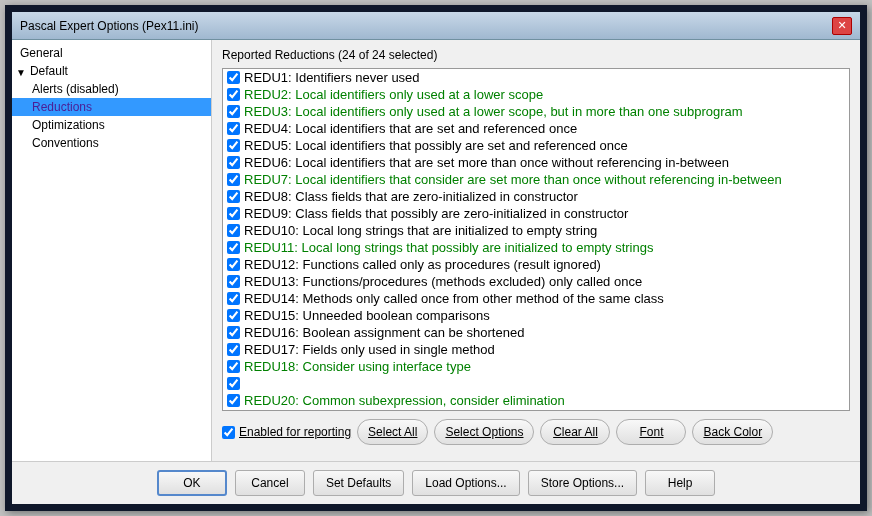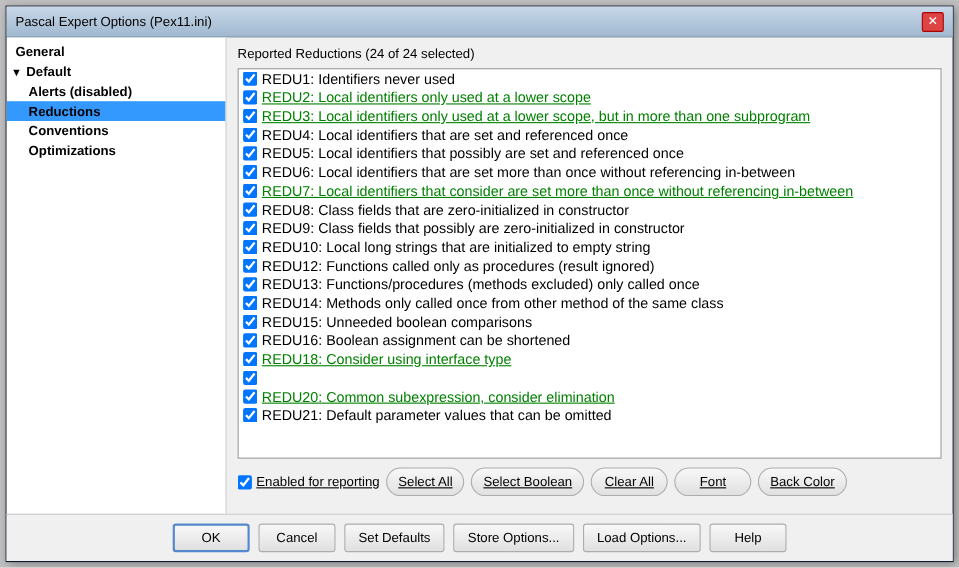--- a/index.html
+++ b/index.html
@@ -11,21 +11,21 @@
       align-items: center;
       justify-content: center;
       width: 872px;
       height: 516px;
       overflow: hidden;
     }
     .window {
       width: 862px;
       height: 506px;
       background: #f0f0f0;
-      border: 1px solid #0f172a;
+      border: 7px solid #0f172a;
       box-shadow: 2px 2px 8px rgba(0,0,0,0.4);
       display: flex;
       flex-direction: column;
     }
     .title-bar {
       background: linear-gradient(to bottom, #c8d8e8, #a0b8d0);
       height: 28px;
       display: flex;
       align-items: center;
       justify-content: space-between;
@@ -62,23 +62,22 @@
       border-right: 1px solid #ccc;
       padding: 4px 0;
       overflow-y: auto;
     }
     .tree-item {
       padding: 2px 1px;
       cursor: pointer;
       white-space: nowrap;
       display: flex;
       align-items: flex-end;
-      font-weight: bold;
-    }
-    .tree-item.selected { background: #3399ff; color: #000000; }
+    }
+    .tree-item.selected { background: #3399ff; color: #4c1d95; }
     .tree-indent-0 { padding-left: 4px; }
     .tree-indent-1 { padding-left: 16px; }
     .tree-icon { margin-right: 4px; font-size: 10px; }
     .main-panel {
       flex: 1;
       padding: 8px 10px;
       display: flex;
       flex-direction: column;
       overflow: hidden;
     }
@@ -103,21 +102,21 @@
     }
     .list-item input[type=checkbox] {
       margin-right: 4px;
       width: 13px;
       height: 13px;
     }
     .list-item-text {
       font-size: 13px;
       white-space: nowrap;
     }
-    .item-green { color: #008000; text-decoration: underline; }
+    .item-green { color: #008000; }
     .item-black { color: #000000; }
     .bottom-row1 {
       display: flex;
       align-items: center;
       margin-bottom: 8px;
       gap: 6px;
       text-decoration: underline;
     }
     .bottom-row1 label {
       display: flex;
@@ -183,25 +182,25 @@
         <div class="tree-item tree-indent-1">
           <span style="margin-right: 4px;"></span>
           <span>Alerts (disabled)</span>
         </div>
         <div class="tree-item tree-indent-1 selected">
           <span style="margin-right: 4px;"></span>
           <span>Reductions</span>
         </div>
         <div class="tree-item tree-indent-1">
           <span style="margin-right: 4px;"></span>
+          <span>Optimizations</span>
+        </div>
+        <div class="tree-item tree-indent-1">
+          <span style="margin-right: 4px;"></span>
           <span>Conventions</span>
-        </div>
-        <div class="tree-item tree-indent-1">
-          <span style="margin-right: 4px;"></span>
-          <span>Optimizations</span>
         </div>
       </div>
 
     <div class="main-panel">
       <div class="panel-title">Reported Reductions (24 of 24 selected)</div>
 
       <div class="list-container">
       <div class="list-item">
             <input type="checkbox" checked="" style="">
             <span class="list-item-text item-black">REDU1: Identifiers never used</span>
@@ -237,37 +236,45 @@
           <div class="list-item">
             <input type="checkbox" checked="" style="">
             <span class="list-item-text item-black">REDU9: Class fields that possibly are zero-initialized in constructor</span>
           </div>
           <div class="list-item">
             <input type="checkbox" checked="" style="">
             <span class="list-item-text item-black">REDU10: Local long strings that are initialized to empty string</span>
           </div>
           <div class="list-item">
             <input type="checkbox" checked="" style="">
+            <span class="list-item-text item-green">REDU11: Local long strings that possibly are initialized to empty strings</span>
+          </div>
+          <div class="list-item">
+            <input type="checkbox" checked="" style="">
             <span class="list-item-text item-black">REDU12: Functions called only as procedures (result ignored)</span>
           </div>
           <div class="list-item">
             <input type="checkbox" checked="" style="">
             <span class="list-item-text item-black">REDU13: Functions/procedures (methods excluded) only called once</span>
           </div>
           <div class="list-item">
             <input type="checkbox" checked="" style="">
             <span class="list-item-text item-black">REDU14: Methods only called once from other method of the same class</span>
           </div>
           <div class="list-item">
             <input type="checkbox" checked="" style="">
             <span class="list-item-text item-black">REDU15: Unneeded boolean comparisons</span>
           </div>
           <div class="list-item">
             <input type="checkbox" checked="" style="">
             <span class="list-item-text item-black">REDU16: Boolean assignment can be shortened</span>
+          </div>
+          <div class="list-item">
+            <input type="checkbox" checked="" style="">
+            <span class="list-item-text item-black">REDU17: Fields only used in single method</span>
           </div>
           <div class="list-item">
             <input type="checkbox" checked="" style="">
             <span class="list-item-text item-green">REDU18: Consider using interface type</span>
           </div>
           <div class="list-item">
             <input type="checkbox" checked="" style="">
           </div>
           <div class="list-item">
             <input type="checkbox" checked="" style="">
@@ -278,29 +285,29 @@
             <span class="list-item-text item-black">REDU21: Default parameter values that can be omitted</span>
           </div>
         </div>
 
       <div class="bottom-row1">
         <label>
           <input type="checkbox" checked="" style="">
           <span>Enabled for reporting</span>
         </label>
         <button class="btn">Select All</button>
-        <button class="btn">Select Boolean</button>
+        <button class="btn">Select Options</button>
         <button class="btn">Clear All</button>
         <button class="btn">Font</button>
         <button class="btn">Back Color</button>
       </div>
     </div>
   </div>
 
   <div class="footer-row">
     <button class="footer-btn ok-btn">OK</button>
     <button class="footer-btn">Cancel</button>
     <button class="footer-btn">Set Defaults</button>
+    <button class="footer-btn">Load Options...</button>
     <button class="footer-btn">Store Options...</button>
-    <button class="footer-btn">Load Options...</button>
     <button class="footer-btn">Help</button>
   </div>
 </div>
 
 </body></html>

